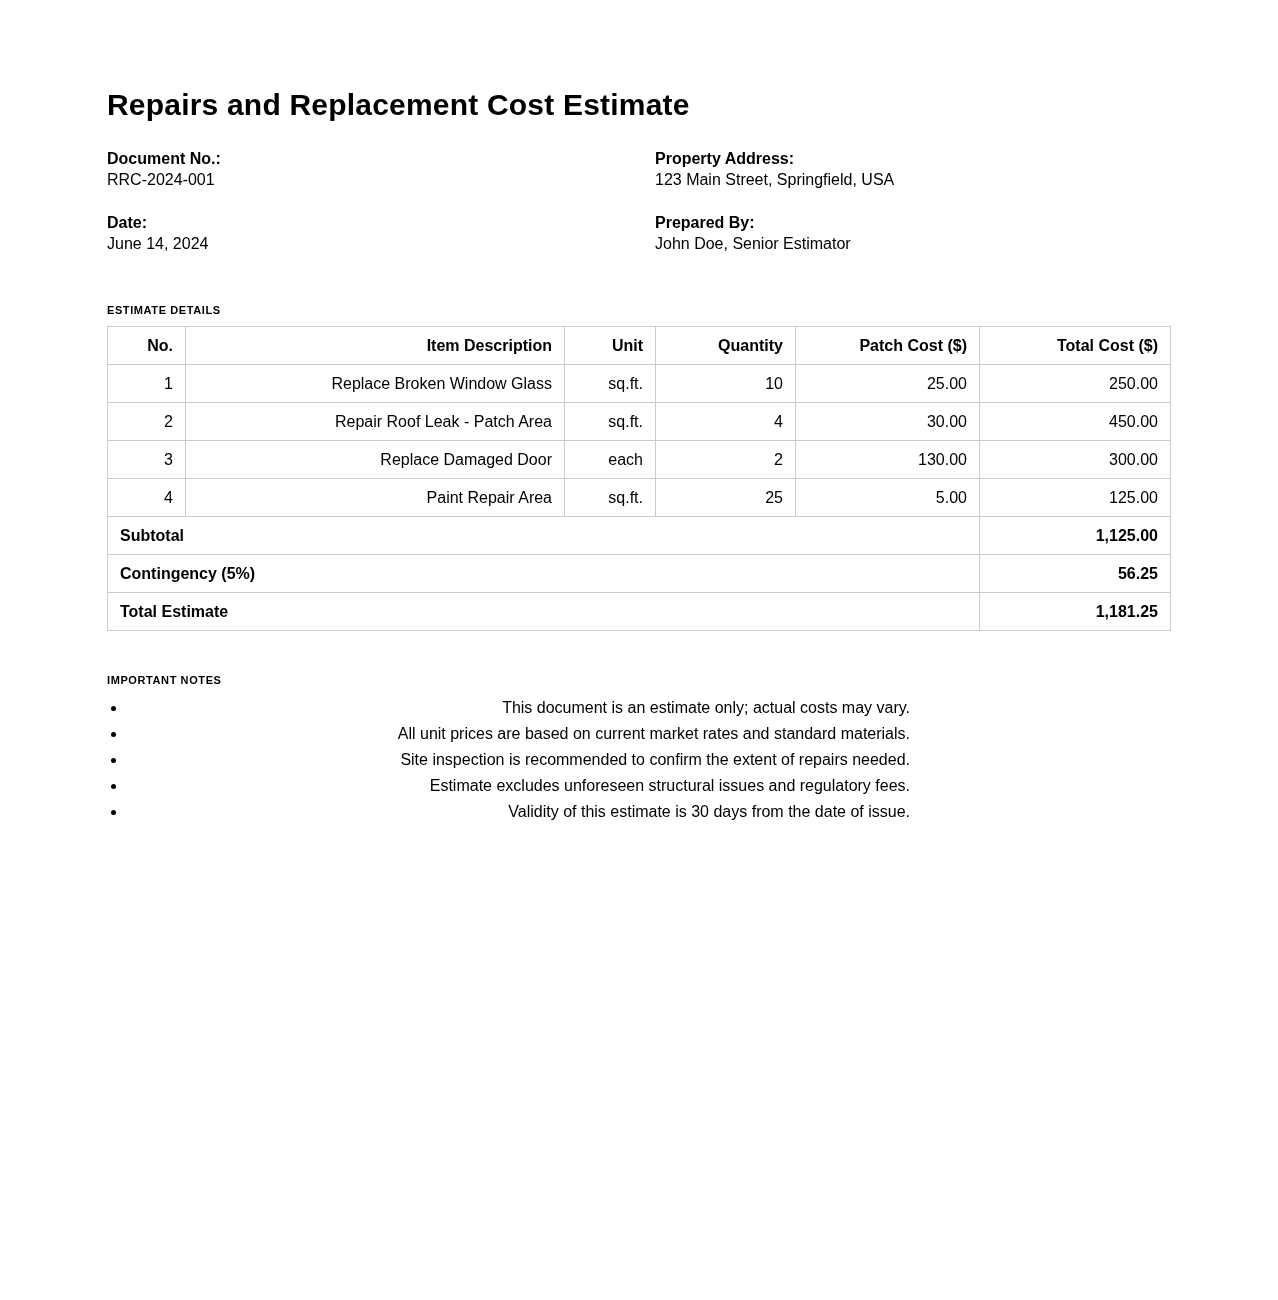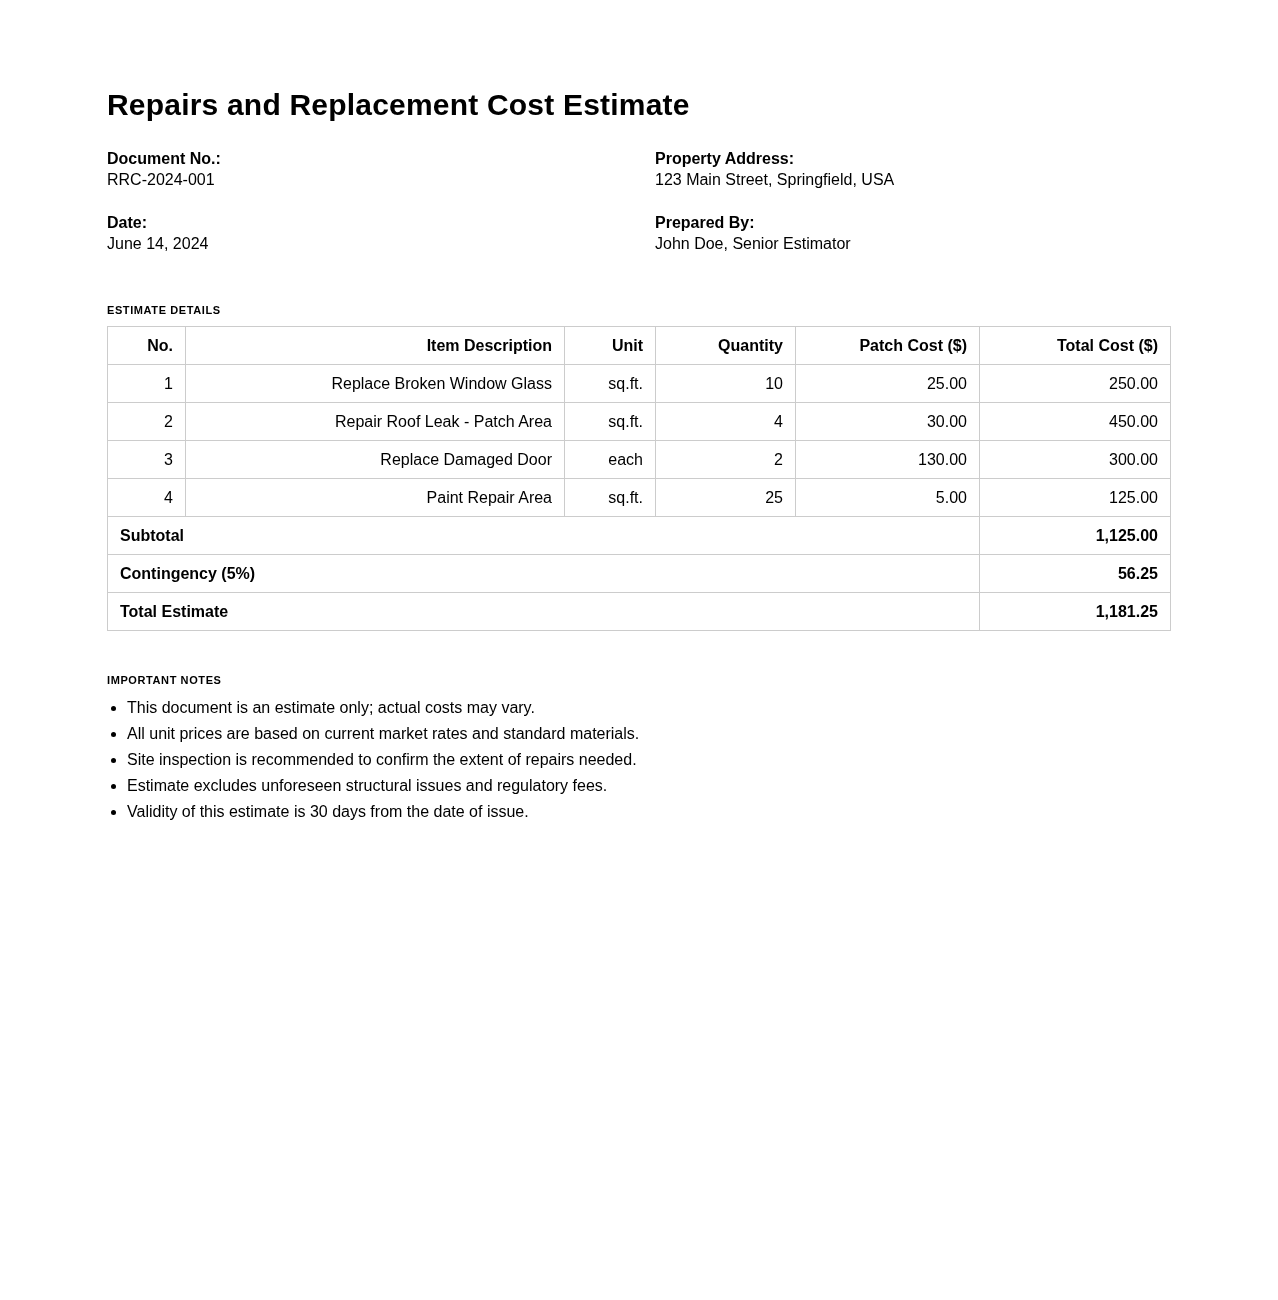--- a/index.html
+++ b/index.html
@@ -57,20 +57,21 @@
   table.estimate-table td.summary-label {
     text-align: left;
     font-weight: bold;
   }
   table.estimate-table td.summary-value { font-weight: bold; }
   .notes-section .section-heading { margin-bottom: 12px; }
   ul.notes-list {
     margin: 0;
     padding-left: 20px;
     font-size: 16px;
+    text-align: right;
   }
   ul.notes-list li {
     line-height: 20px;
     margin-bottom: 6px;
   }
 </style>
 </head>
 <body>
 
 <div class="page">

